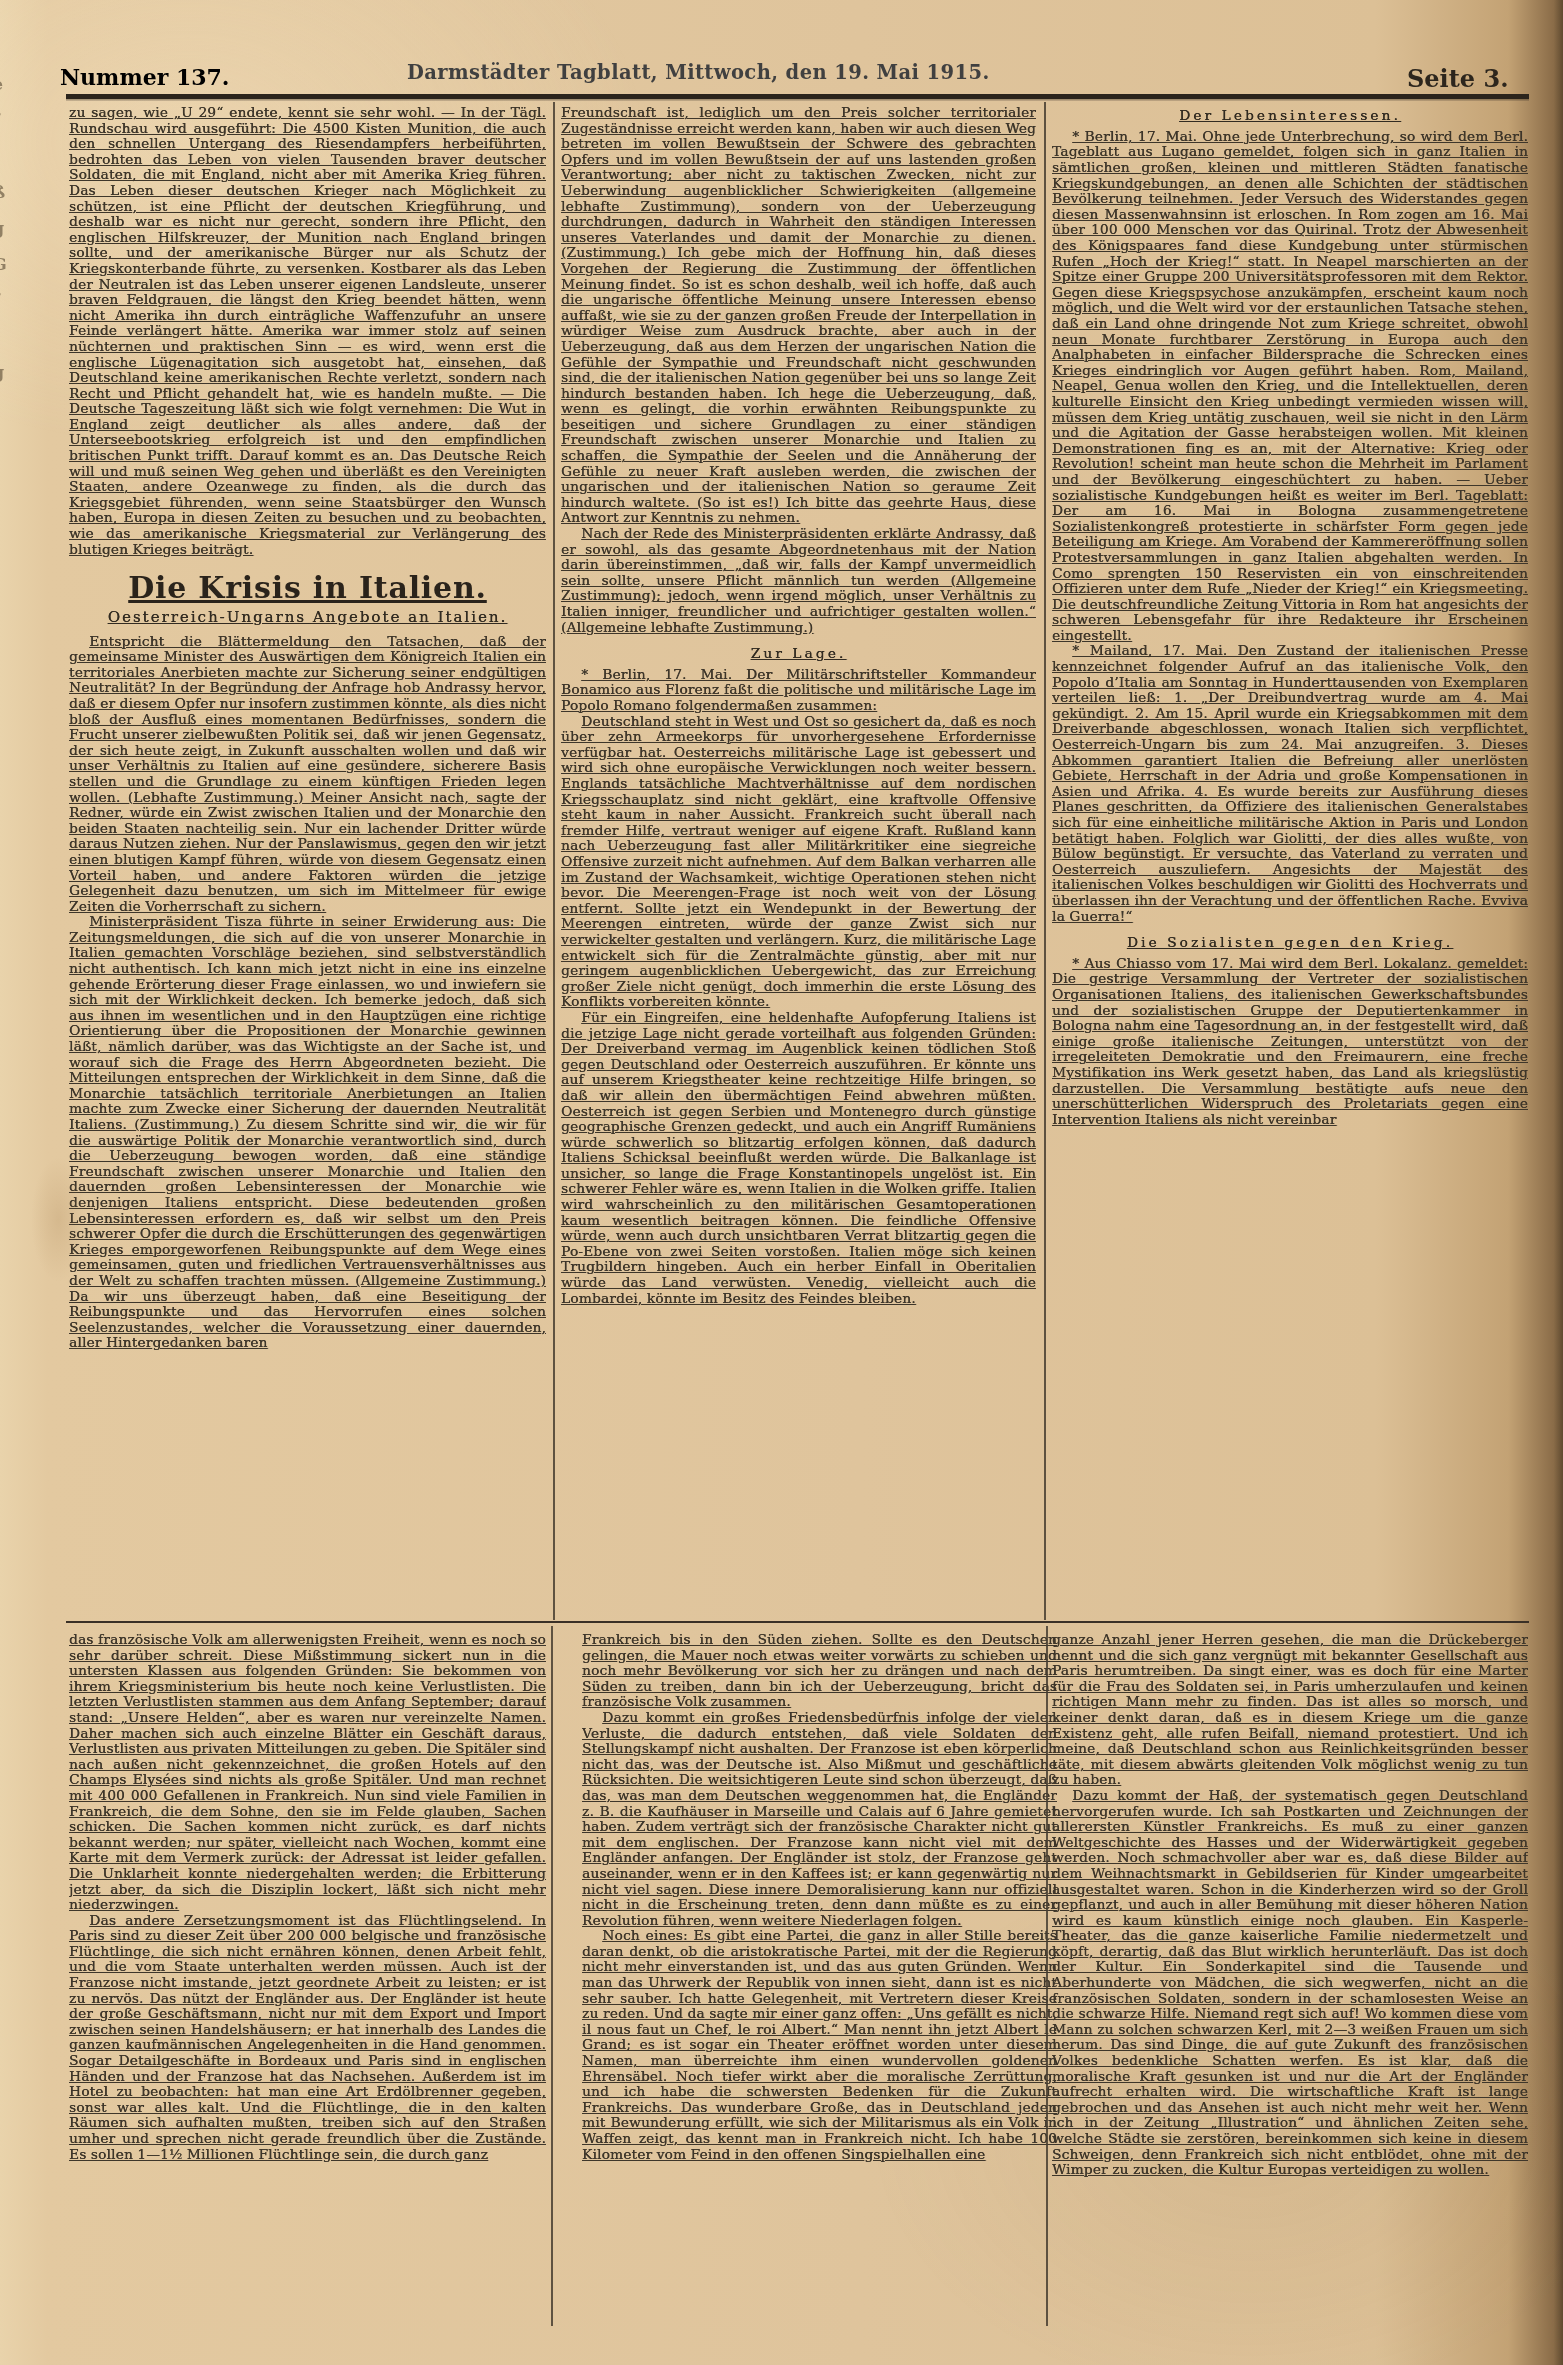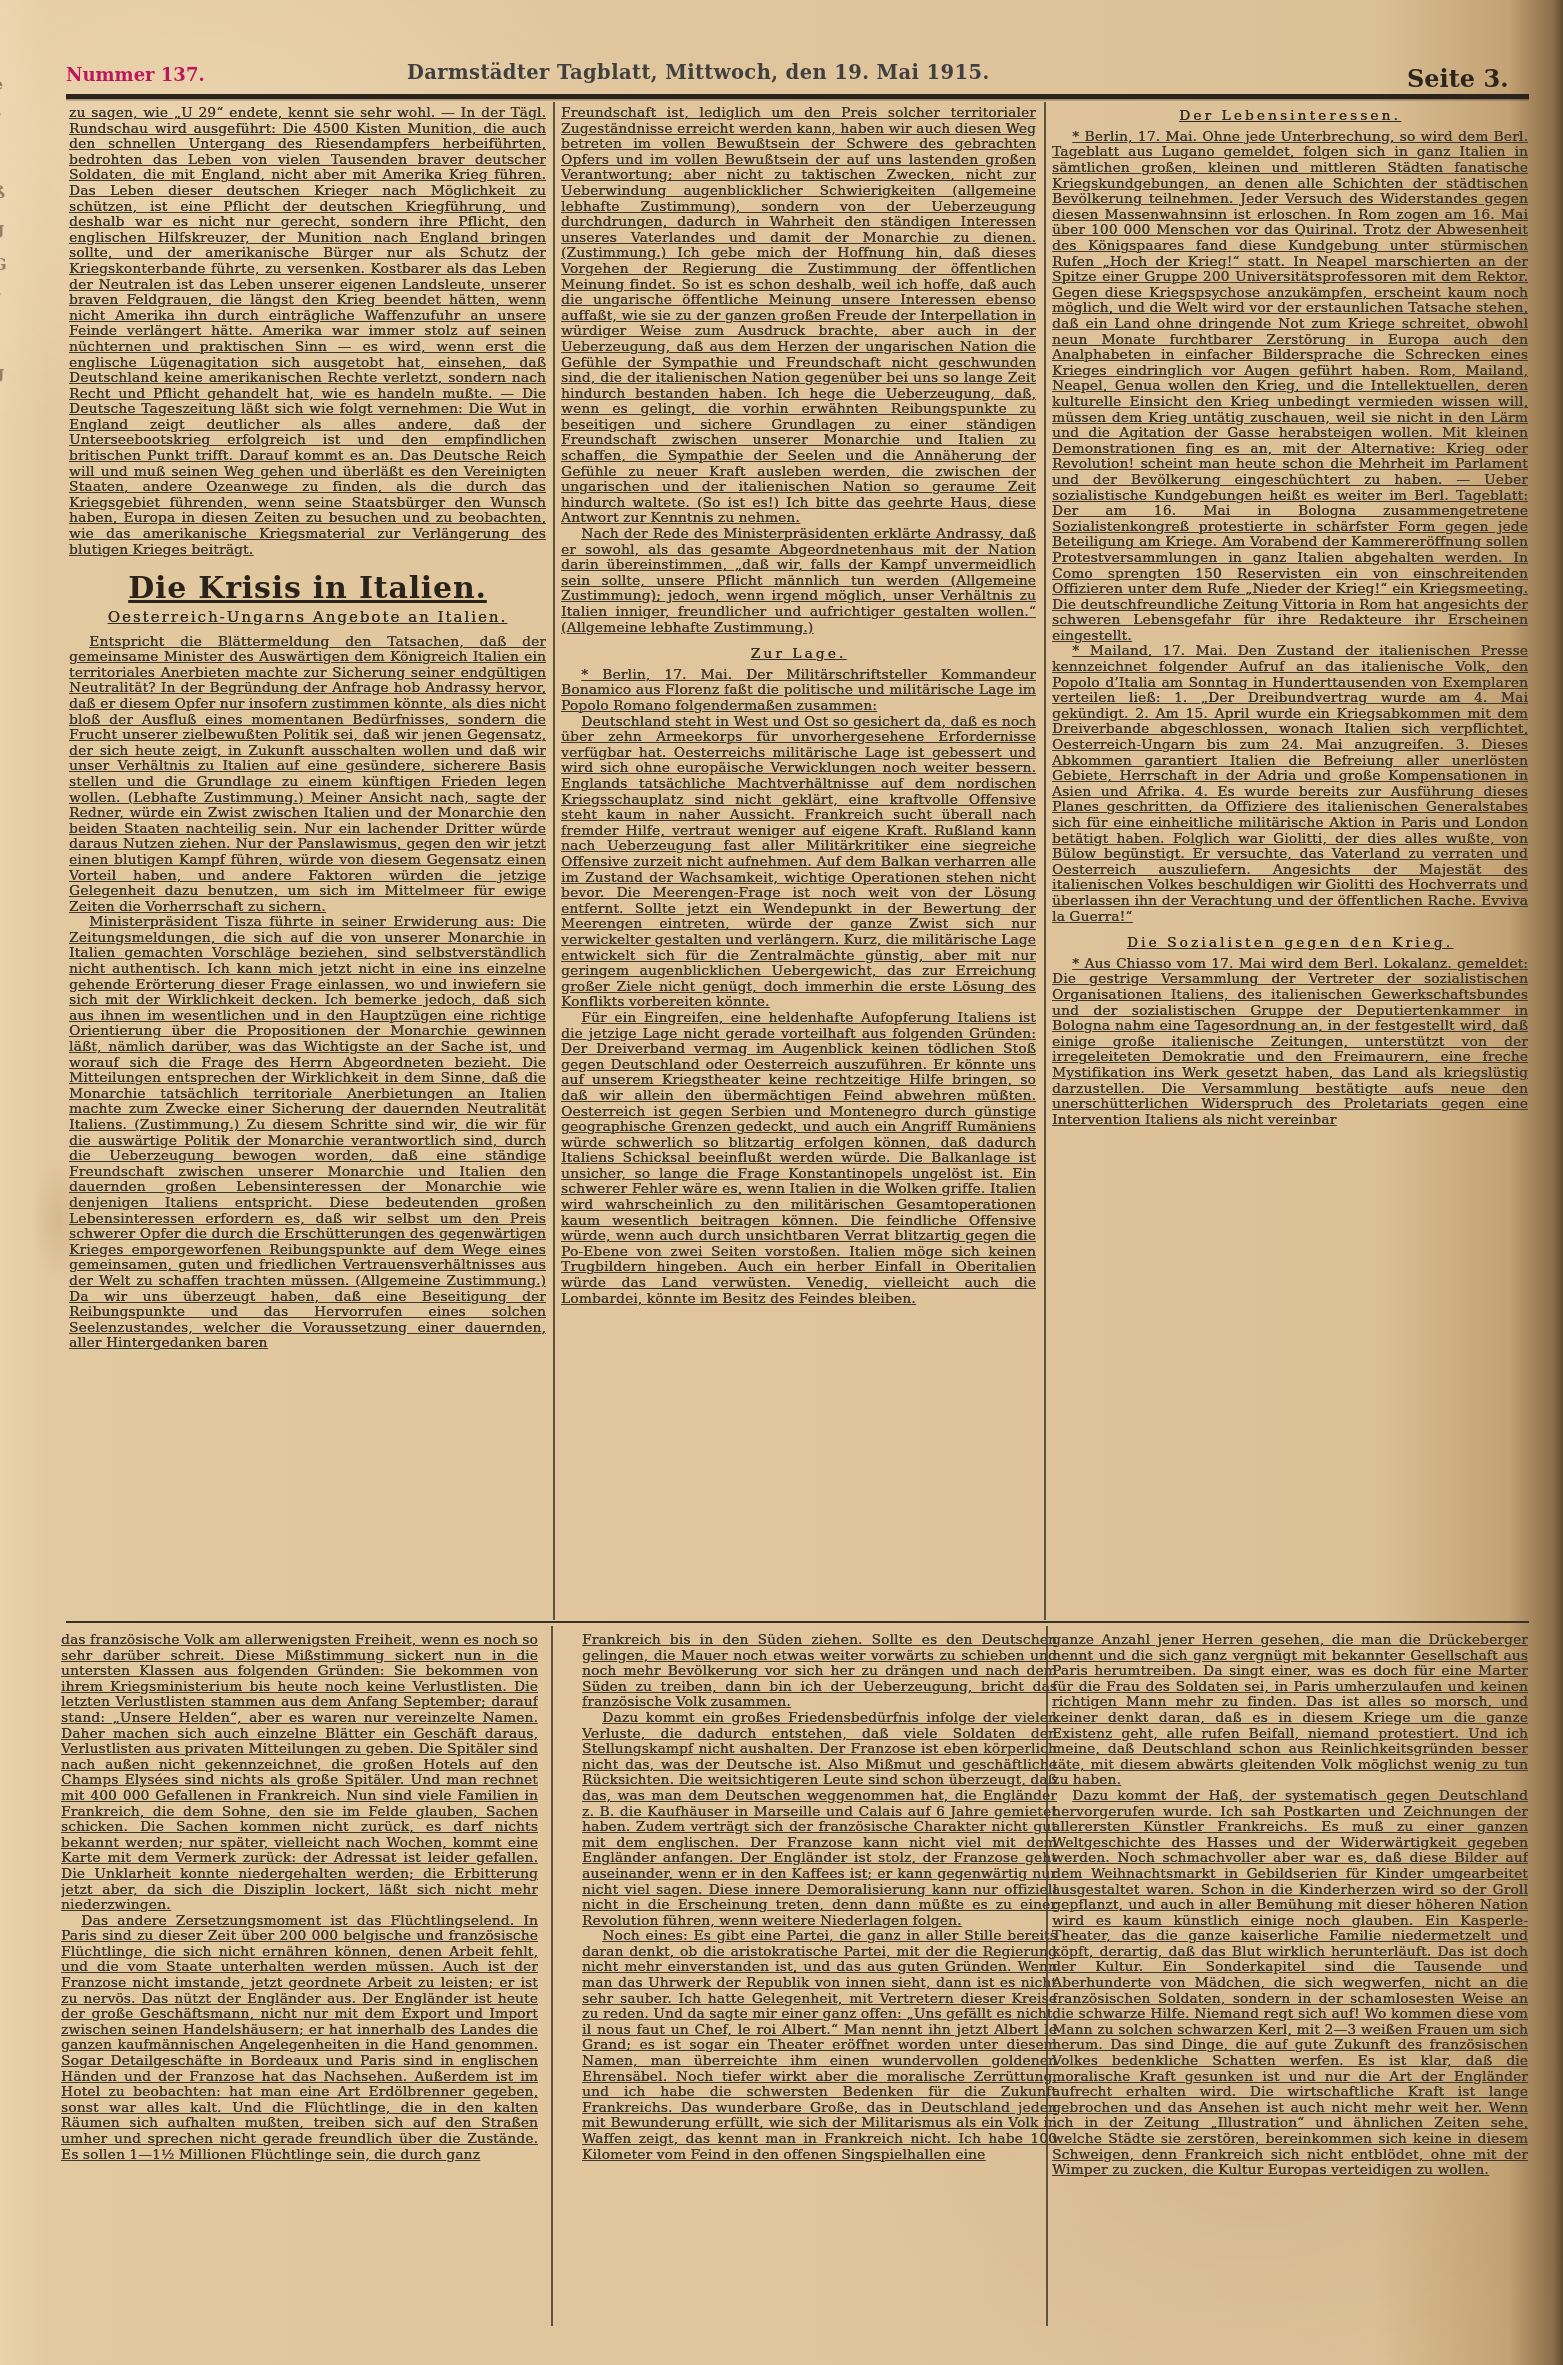--- a/index.html
+++ b/index.html
@@ -9,31 +9,31 @@
     color:#3e362a;
     background-color:#dfc49c;
     background-image:
       radial-gradient(704px 469px at 12% 6%, rgba(250,233,200,0.35), rgba(250,233,200,0) 65%),
       radial-gradient(547px 391px at 80% 90%, rgba(140,105,65,0.10), rgba(140,105,65,0) 70%),
       linear-gradient(90deg, #e9d3ab 0%, #e3c9a0 3%, #dfc49c 55%, #dcc096 88%, #c3a274 96.5%, #8a6c48 99.4%, #5f4a30 100%),
       linear-gradient(0deg, rgba(110,85,50,0.15) 0%, rgba(110,85,50,0) 4%);
   }
   .abs{position:absolute;}
   
-  .issue{left:66px;top:64px;font-size:18px;font-weight:bold;color:#be185d;}
+  .issue{left:60px;top:64px;font-size:22px;font-weight:bold;color:#000000;}
   .masthead{left:407px;top:61px;font-size:19.5px;font-weight:bold;letter-spacing:0.4px;color:#404040;}
   .pagenum{left:1407px;top:64px;font-size:24px;font-weight:bold;color:#2d261d;}
   .header-rule{left:66px;top:94px;width:1463px;height:4.7px;background:#2b241c;box-shadow:0 1.6px 0 rgba(43,36,28,0.35);}
   .section-rule{left:66px;top:1621px;width:1463px;height:2.3px;background:#3a3026;}
   
   .col{position:absolute;overflow:hidden;}
   .tc1{left:69px;top:105px;width:477px;height:1513px;}
   .tc2{left:561px;top:105px;width:475px;height:1513px;}
   .tc3{left:1052px;top:105px;width:476px;height:1513px;}
-  .bc1{left:61px;top:1632px;width:477px;height:694px;}
+  .bc1{left:69px;top:1632px;width:477px;height:694px;}
   .bc2{left:561px;top:1632px;width:475px;height:694px;margin-left:21px;}
   .bc3{left:1052px;top:1632px;width:476px;height:694px;}
   .vrule{position:absolute;width:1.6px;background:#473d30;opacity:0.85;}
   .vt1{left:553px;top:102px;height:1518px;}
   .vt2{left:1044px;top:102px;height:1518px;}
   .vb1{left:551px;top:1626px;height:700px;}
   .vb2{left:1046px;top:1626px;height:700px;}
   
   .blk{text-align:justify;text-decoration:underline;}
   .paragraph{font-size:13.7px;line-height:15.6px;letter-spacing:0.2px;text-indent:20.3px;margin:0;

